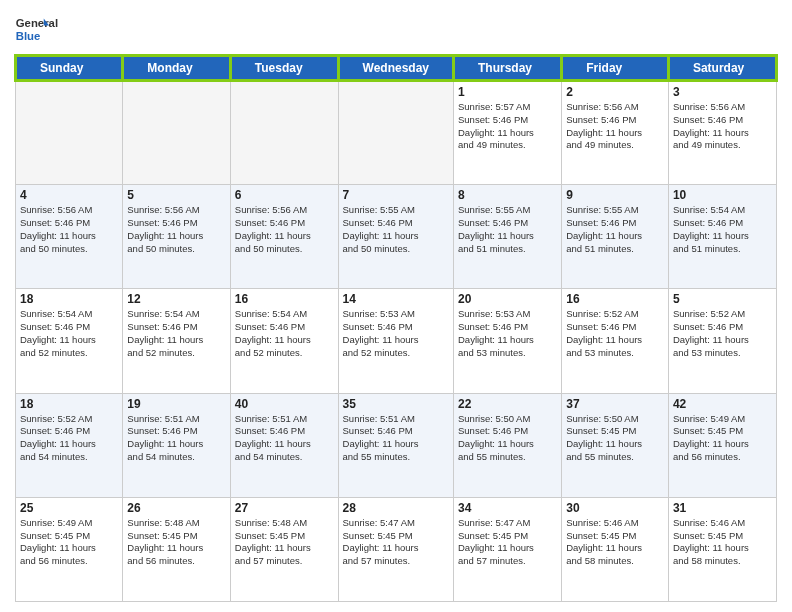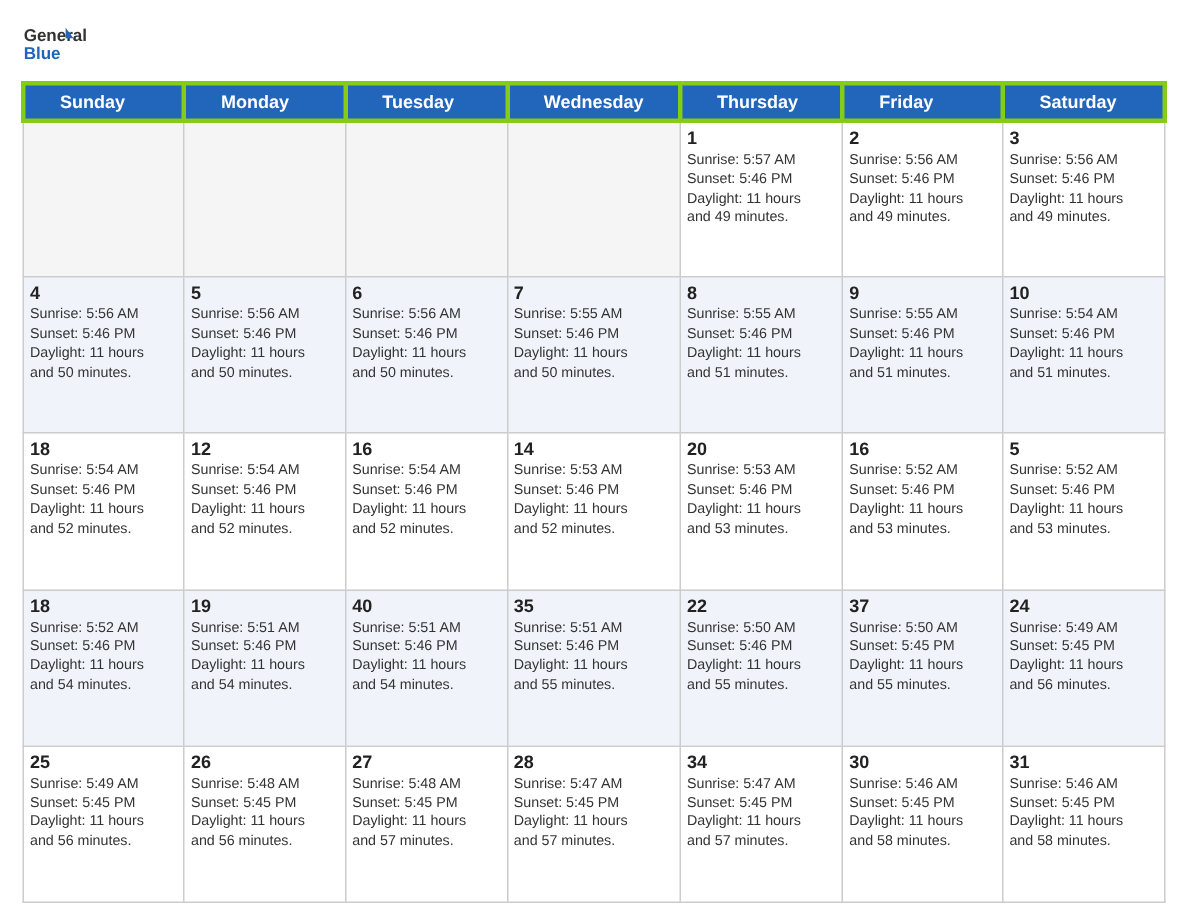--- a/index.html
+++ b/index.html
@@ -285,21 +285,21 @@
 and 55 minutes.</div>
           </td>
           <td>
             <div class="day-num">37</div>
             <div class="day-info" style="white-space: pre-line;">Sunrise: 5:50 AM
 Sunset: 5:45 PM
 Daylight: 11 hours
 and 55 minutes.</div>
           </td>
           <td>
-            <div class="day-num">24</div>
+            <div class="day-num">42</div>
             <div class="day-info" style="white-space: pre-line;">Sunrise: 5:49 AM
 Sunset: 5:45 PM
 Daylight: 11 hours
 and 56 minutes.</div>
           </td>
         </tr>
         <tr>
           <td>
             <div class="day-num">25</div>
             <div class="day-info" style="white-space: pre-line;">Sunrise: 5:49 AM

